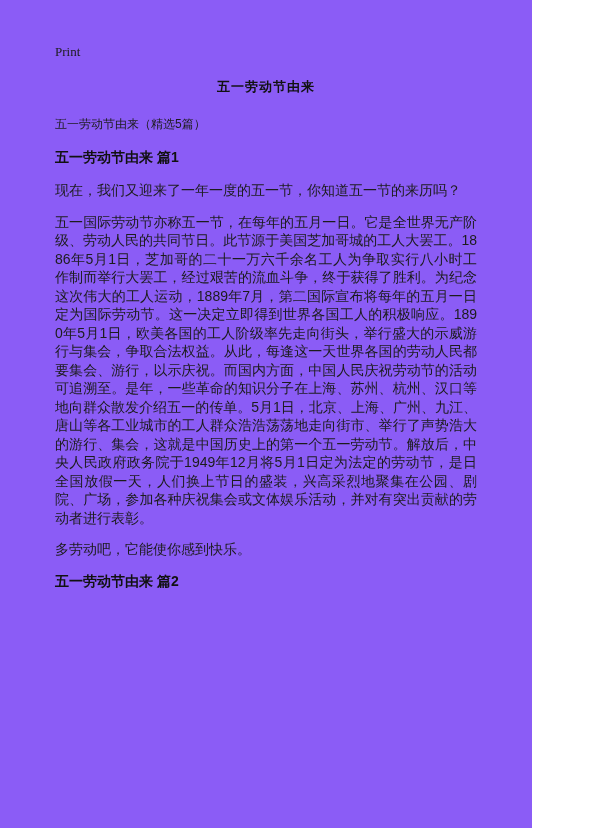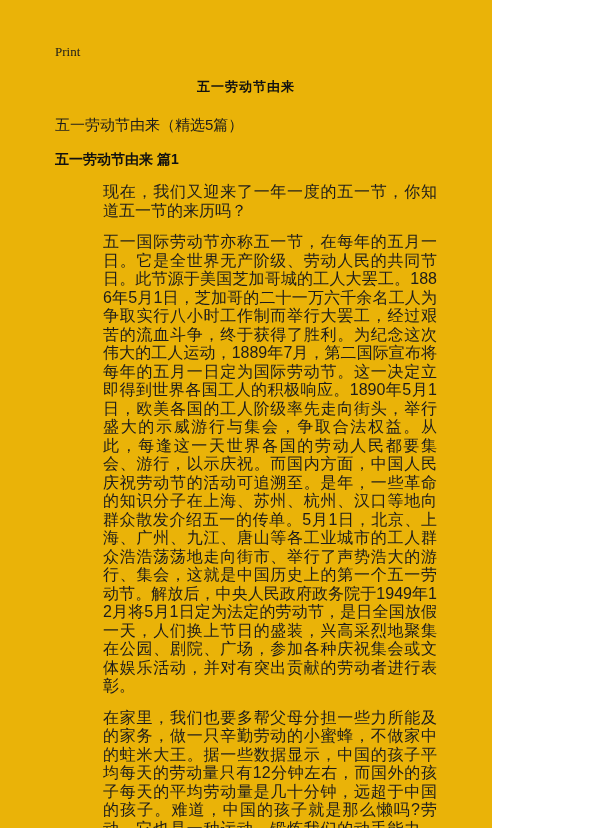--- a/index.html
+++ b/index.html
@@ -5,74 +5,73 @@
   * { margin: 0; padding: 0; box-sizing: border-box; }
   html, body { background: #ffffff; }
   body {
     width: 600px;
     height: 828px;
     overflow: hidden;
     font-family: "Liberation Sans", sans-serif;
     color: #1c1c1c;
   }
   .page {
-    width: 492px;
+    width: 532px;
     height: 828px;
-    background: #eab308;
+    background: #8b5cf6;
     padding: 42px 55px 20px 55px;
   }
   .print-link {
     display: inline-block;
     font-family: "Liberation Serif", serif;
     font-size: 13px;
     color: #1c1c1c;
     margin-bottom: 16px;
     cursor: pointer;
   }
   .doc-title {
     text-align: center;
     font-size: 13px;
     font-weight: bold;
     color: #111;
     margin: 2px 0 20px 0;
     letter-spacing: 1px;
   }
   .doc-subtitle {
-    font-size: 15px;
+    font-size: 12px;
     margin-bottom: 16px;
     color: #1c1c1c;
   }
   .section-heading {
     font-size: 14px;
     font-weight: bold;
     color: #111;
     margin: 14px 0 14px 0;
   }
   .para {
-    font-size: 16px;
+    font-size: 14px;
     line-height: 18.5px;
     text-align: justify;
     color: #1c1c1c;
     margin-bottom: 13px;
     word-break: break-all;
-    margin-left: 48px;
   }
 </style>
 </head>
 <body>
 
 <div class="page">
 
   <span class="print-link">Print</span>
 
   <h1 class="doc-title">五一劳动节由来</h1>
 
   <p class="doc-subtitle">五一劳动节由来（精选5篇）</p>
 
   <h2 class="section-heading">五一劳动节由来 篇1</h2>
 
   <p class="para">现在，我们又迎来了一年一度的五一节，你知道五一节的来历吗？</p>
   <p class="para">五一国际劳动节亦称五一节，在每年的五月一日。它是全世界无产阶级、劳动人民的共同节日。此节源于美国芝加哥城的工人大罢工。1886年5月1日，芝加哥的二十一万六千余名工人为争取实行八小时工作制而举行大罢工，经过艰苦的流血斗争，终于获得了胜利。为纪念这次伟大的工人运动，1889年7月，第二国际宣布将每年的五月一日定为国际劳动节。这一决定立即得到世界各国工人的积极响应。1890年5月1日，欧美各国的工人阶级率先走向街头，举行盛大的示威游行与集会，争取合法权益。从此，每逢这一天世界各国的劳动人民都要集会、游行，以示庆祝。而国内方面，中国人民庆祝劳动节的活动可追溯至。是年，一些革命的知识分子在上海、苏州、杭州、汉口等地向群众散发介绍五一的传单。5月1日，北京、上海、广州、九江、唐山等各工业城市的工人群众浩浩荡荡地走向街市、举行了声势浩大的游行、集会，这就是中国历史上的第一个五一劳动节。解放后，中央人民政府政务院于1949年12月将5月1日定为法定的劳动节，是日全国放假一天，人们换上节日的盛装，兴高采烈地聚集在公园、剧院、广场，参加各种庆祝集会或文体娱乐活动，并对有突出贡献的劳动者进行表彰。</p>
-  <p class="para">在家里，我们也要多帮父母分担一些力所能及的家务，做一只辛勤劳动的小蜜蜂，不做家中的蛀米大王。据一些数据显示，中国的孩子平均每天的劳动量只有12分钟左右，而国外的孩子每天的平均劳动量是几十分钟，远超于中国的孩子。难道，中国的孩子就是那么懒吗?劳动，它也是一种运动，锻炼我们的动手能力，数据说明了中国的孩子很懒，而且动手能力很弱。懒虫这个难听的称号用到了中国孩子的身上，你想吗?不想的话那就用行动证明，我不是最懒的!</p>
   <p class="para">多劳动吧，它能使你感到快乐。</p>
 
+  <h2 class="section-heading">五一劳动节由来 篇2</h2>
 
 </div>
 
 </body></html>

